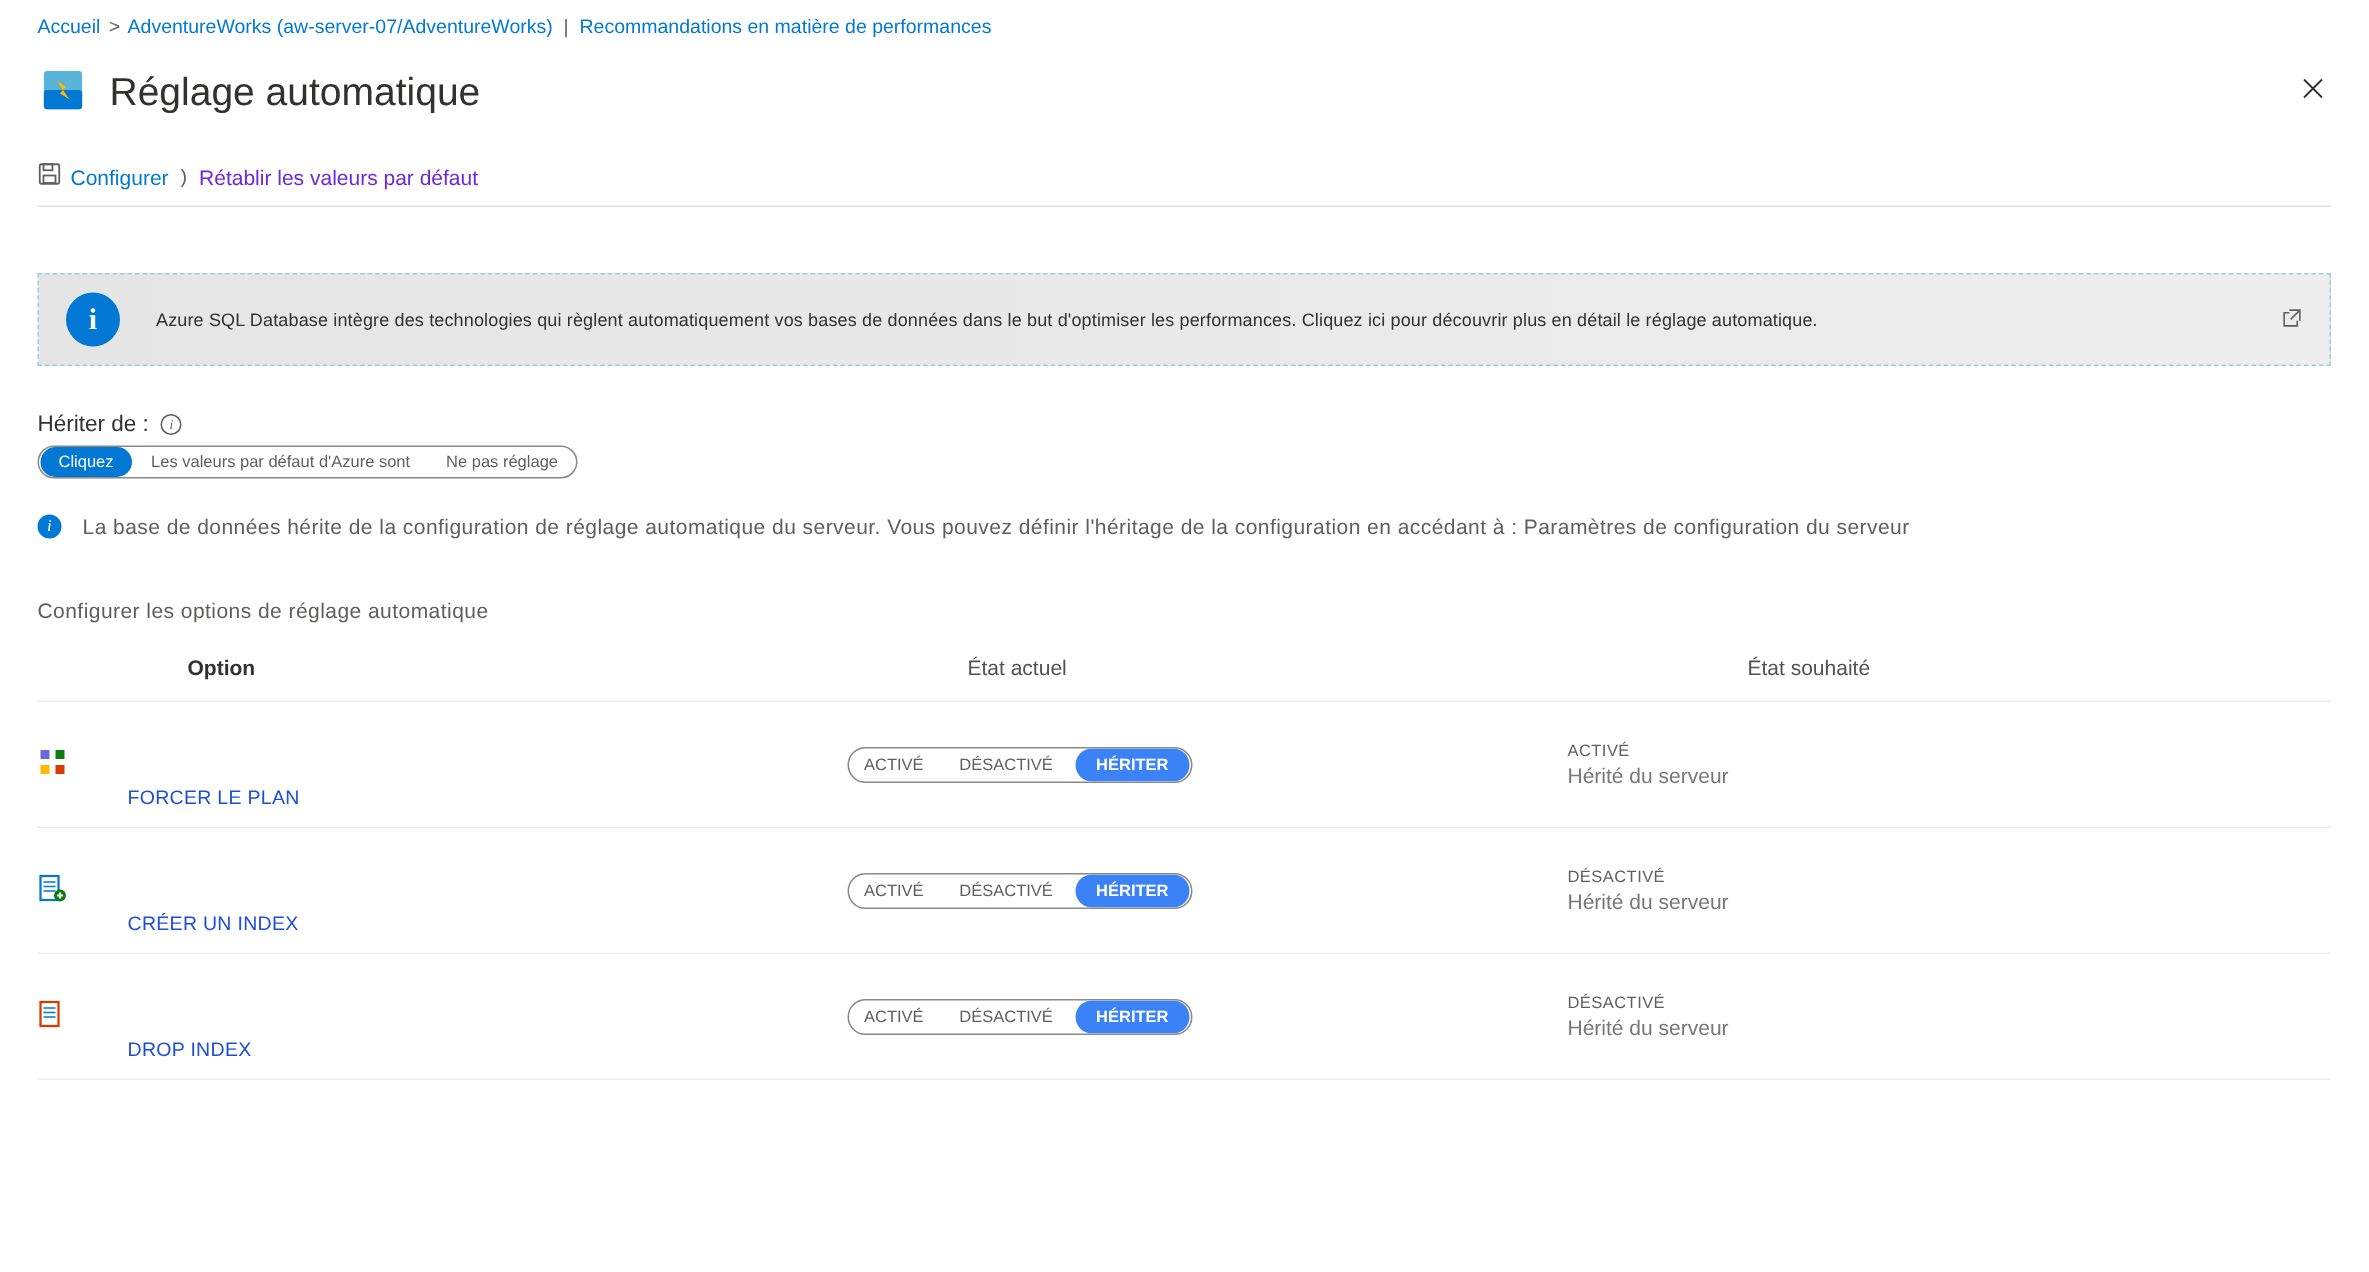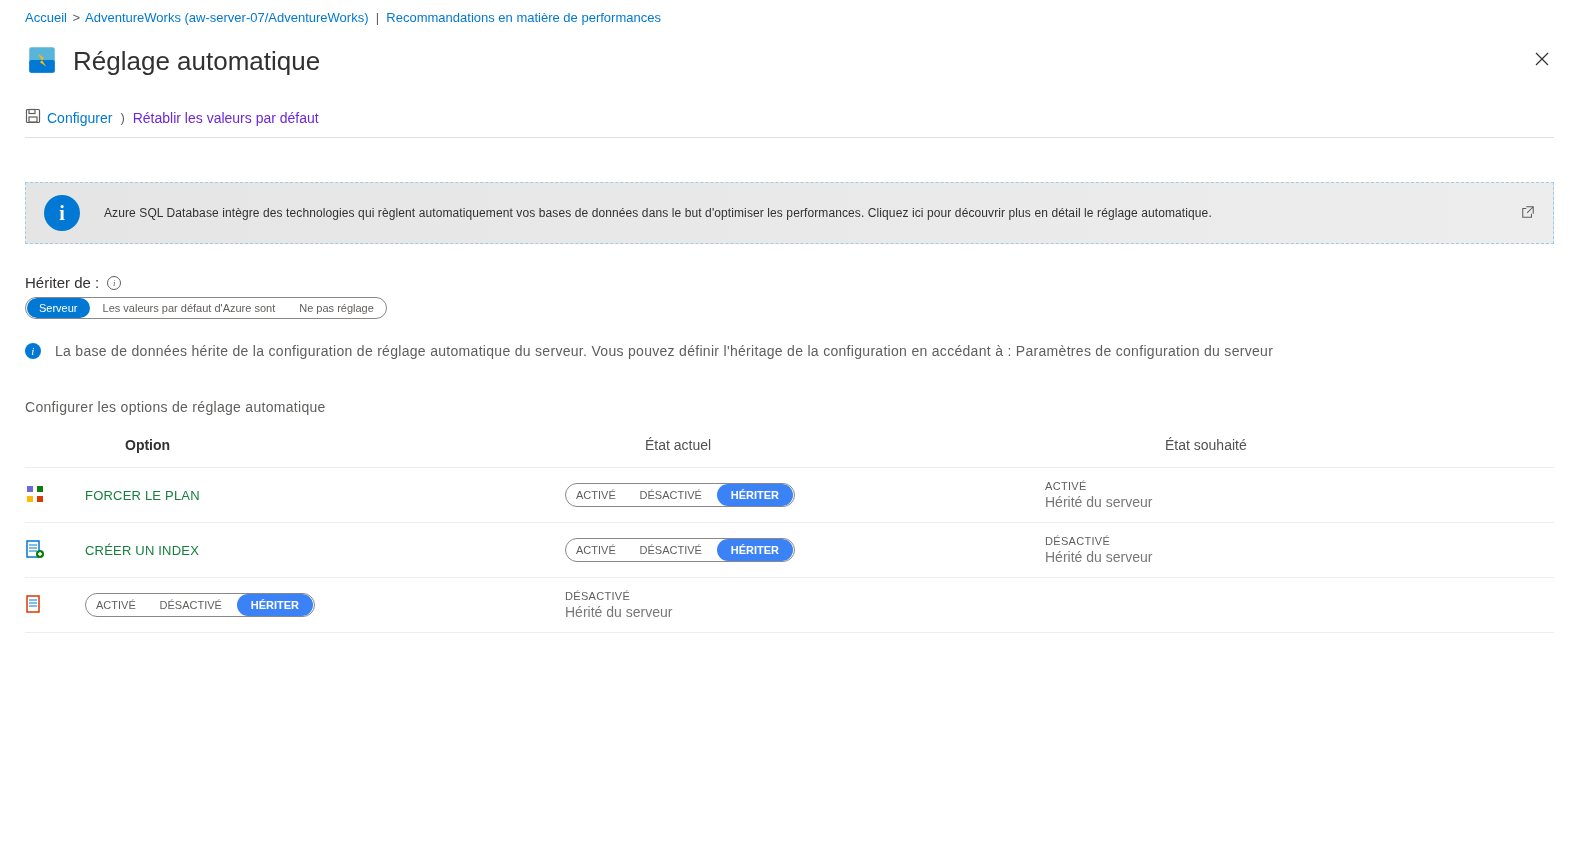--- a/index.html
+++ b/index.html
@@ -63,21 +63,21 @@
   .tuning-table { width: 100%; }
   .tuning-table .thead, .tuning-table .trow {
     display: grid;
     grid-template-columns: 60px 480px 480px 1fr;
     align-items: center;
   }
   .tuning-table .thead { font-size: 14px; color: #525252; padding-bottom: 14px; gap: 40px; }
   .tuning-table .thead .col-option { font-weight: 600; color: #323130; }
   .tuning-table .trow { border-top: 1px solid #ededed; padding: 12px 0; }
   .opt-icon { width: 20px; height: 20px; }
-  .opt-name { font-size: 13px; color: #15803d; letter-spacing: 0.2px; }
+  .opt-name { font-size: 13px; color: #1d4ed8; letter-spacing: 0.2px; margin-top: 44px; }
 
   .toggle3 {
     display: inline-flex; align-items: center;
     border: 1px solid #8a8886; border-radius: 14px;
     height: 24px; overflow: hidden; font-size: 11px;
     width: 230px; justify-content: space-between;
   }
   .toggle3 .t { padding: 0 10px; color: #605e5c; white-space: nowrap; cursor: pointer; }
   .toggle3 .t.active { background: #3b82f6; color: #fff; border-radius: 12px; height: 22px; display: inline-flex; align-items: center; margin: 1px; padding: 0 14px; font-weight: 600; }
 
@@ -142,21 +142,21 @@
   </span>
 </div>
 
 
 <div class="inherit-label">
   <span>Hériter de :</span>
   <span class="small-info">i</span>
 </div>
 
 <div class="segmented">
-  <span class="seg active">Serveur</span>
+  <span class="seg active">Cliquez</span>
   <span class="seg">Les valeurs par défaut d'Azure sont</span>
   <span class="seg">Ne pas réglage</span>
 </div>
 
 <div class="inherit-desc">
   <span class="i-small">i</span>
   <span>La base de données hérite de la configuration de réglage automatique du serveur. Vous pouvez définir l'héritage de la configuration en accédant à : Paramètres de configuration du serveur</span>
 </div>
 
 
@@ -221,20 +221,21 @@
 
   <div class="trow" style="border-bottom:1px solid #ededed;">
     <span>
       <svg class="opt-icon" viewBox="0 0 20 20">
           <rect x="2" y="2" width="12" height="16" fill="none" stroke="#d83b01" stroke-width="1.5"></rect>
           <line x1="4" y1="6" x2="12" y2="6" stroke="#0078d4"></line>
           <line x1="4" y1="9" x2="12" y2="9" stroke="#0078d4"></line>
           <line x1="4" y1="12" x2="12" y2="12" stroke="#0078d4"></line>
         </svg>
     </span>
+    <span class="opt-name">DROP INDEX</span>
     <span>
       <span class="toggle3">
         <span class="t">ACTIVÉ</span>
         <span class="t">DÉSACTIVÉ</span>
         <span class="t active">HÉRITER</span>
       </span>
     </span>
     <span class="state-col">
       <div class="state-main">DÉSACTIVÉ</div>
       <div class="state-sub">Hérité du serveur</div>

